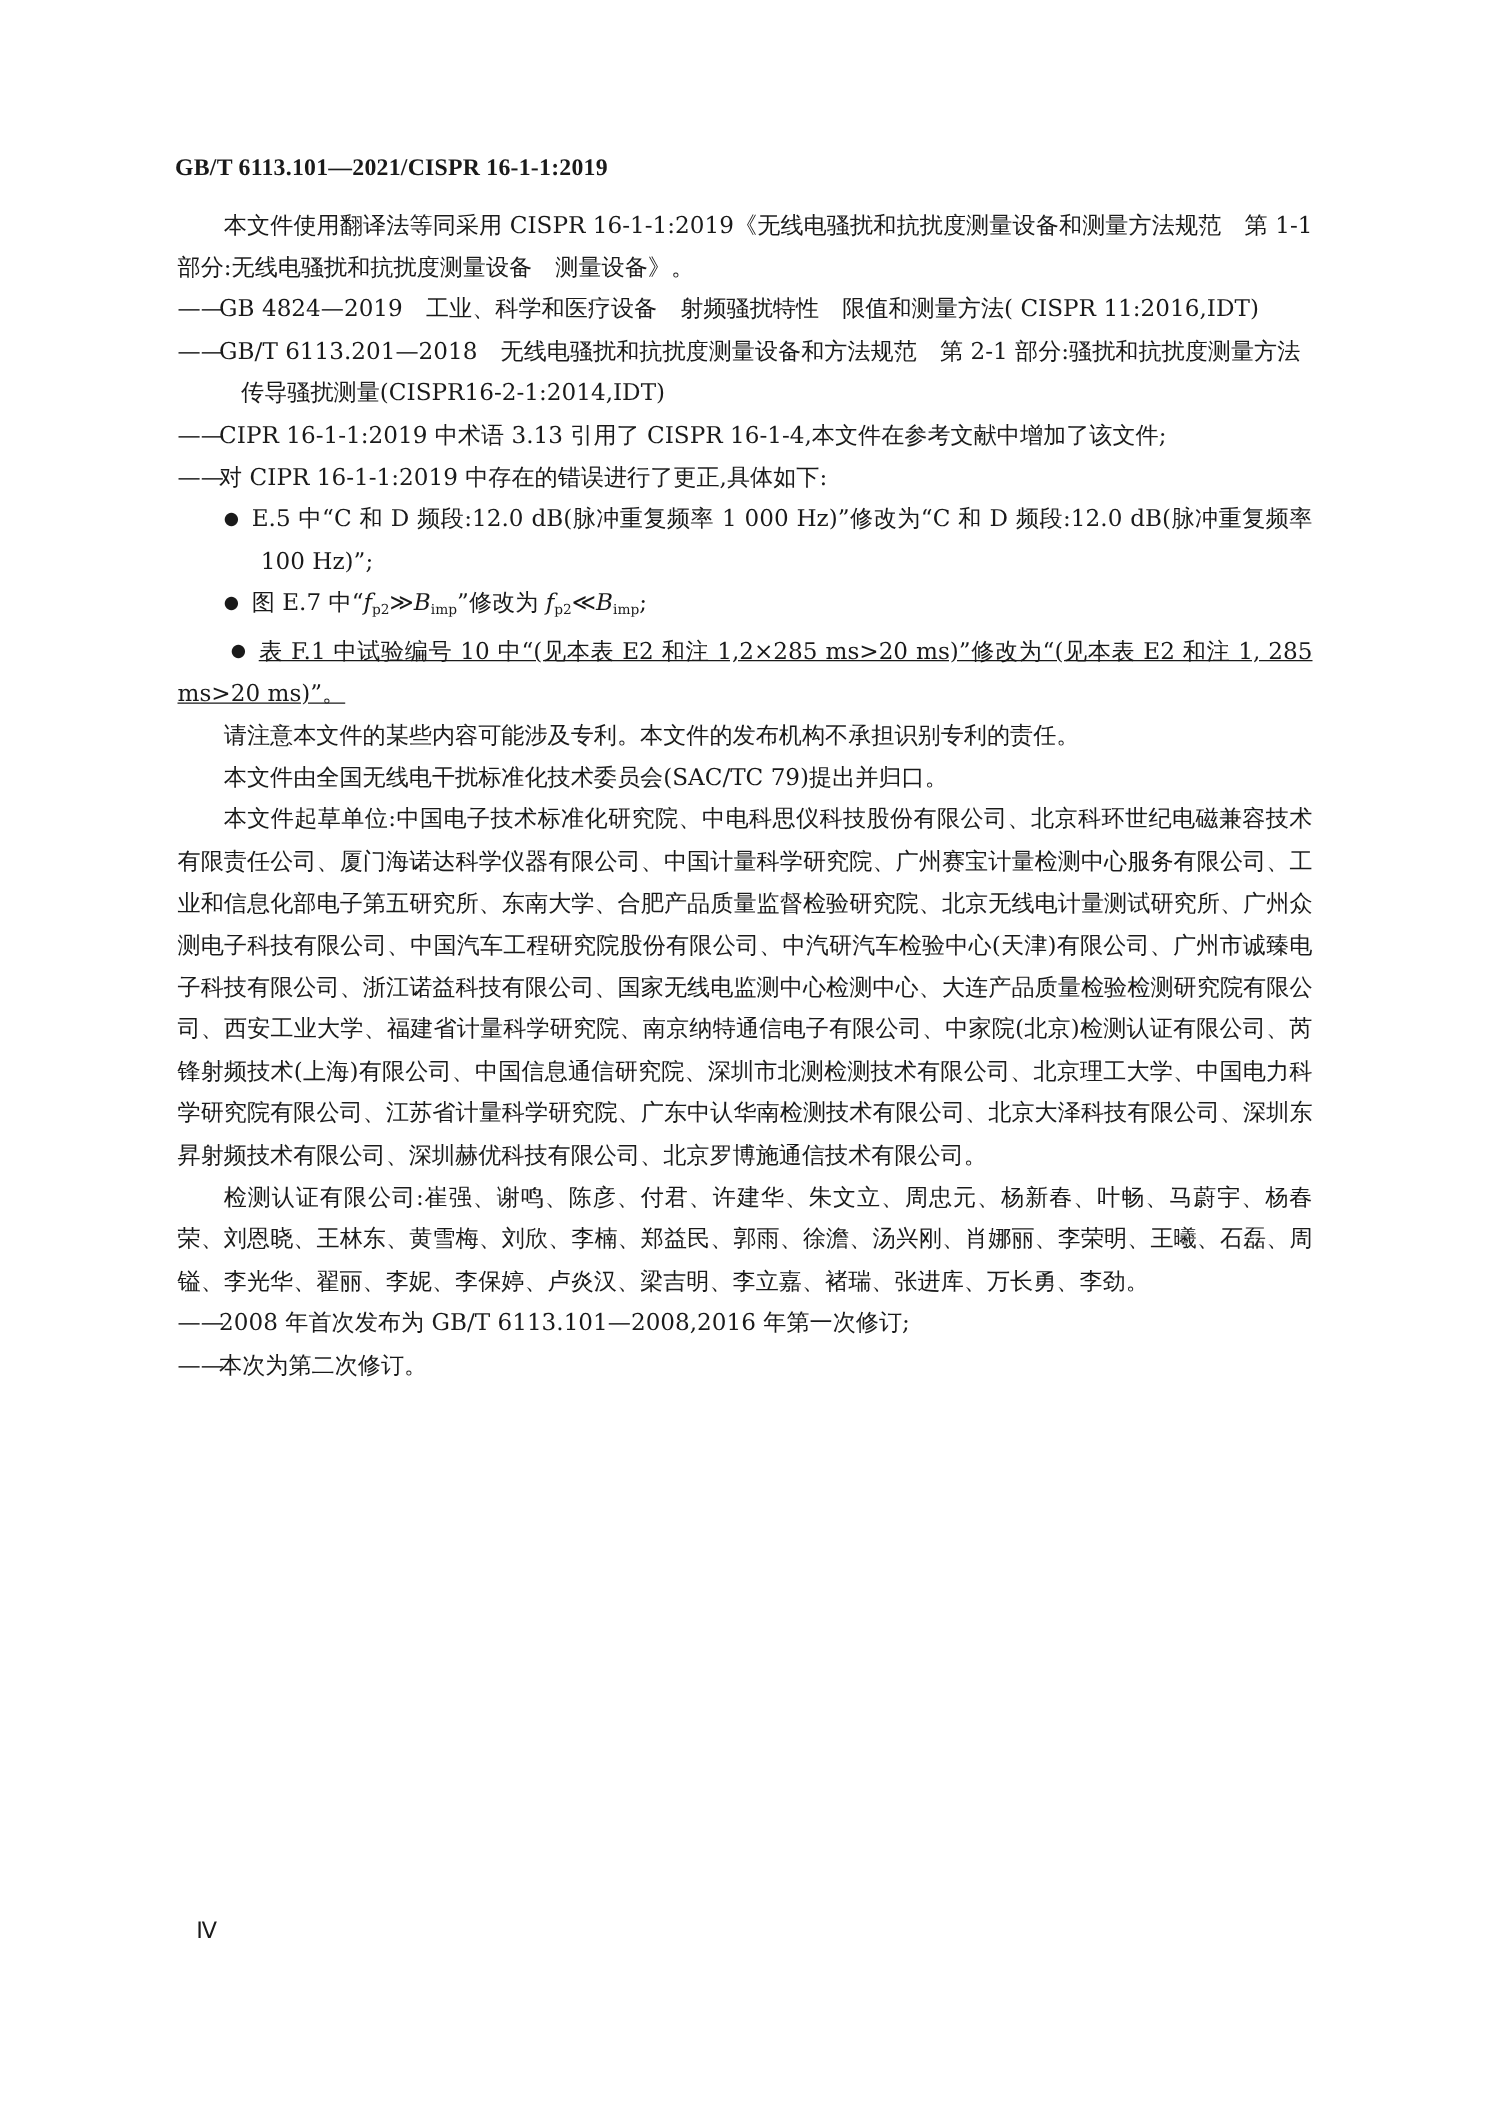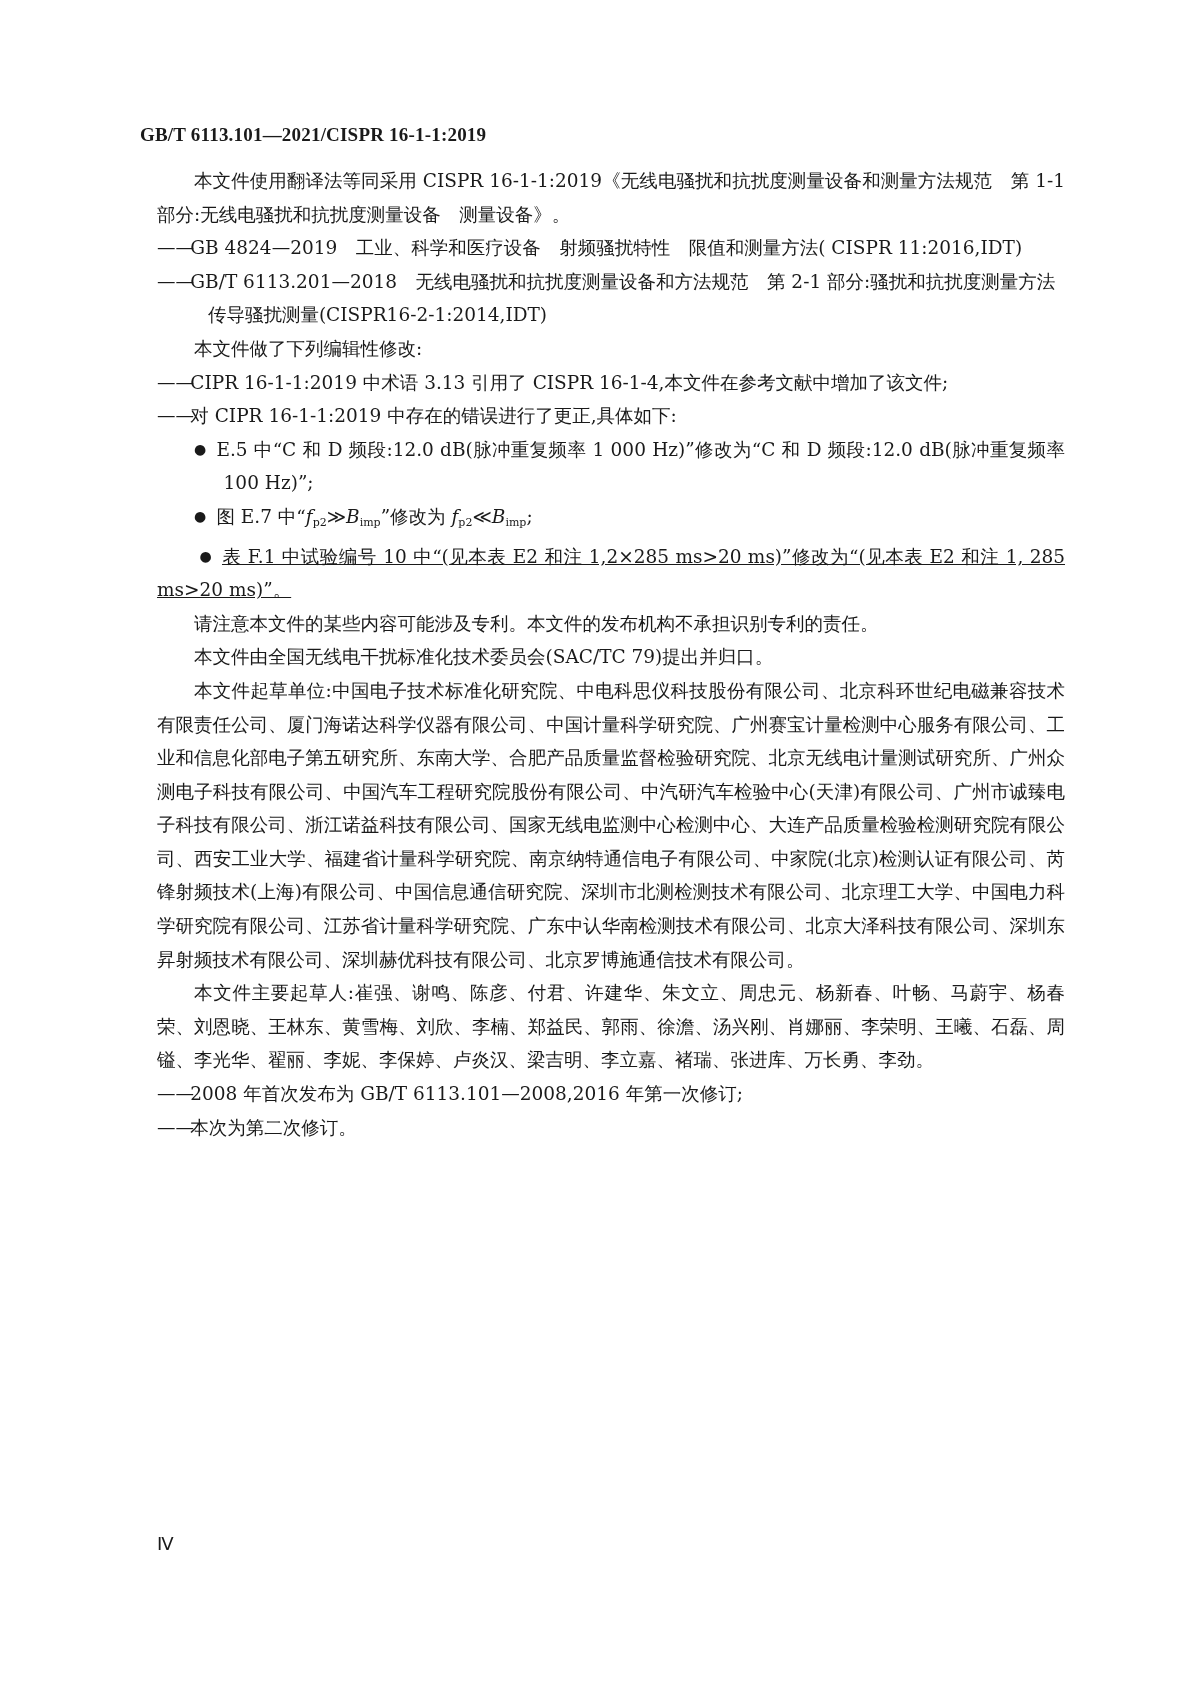--- a/index.html
+++ b/index.html
@@ -1,21 +1,21 @@
 <!DOCTYPE html>
 <html><head>
 <meta charset="utf-8">
 <style>
   html, body { margin:0; padding:0; background:#ffffff; }
   body { width:1191px; height:1684px; position:relative; overflow:hidden;
          font-family:"DejaVu Serif","Liberation Serif",serif; color:#1a1a1a; }
   .header { position:absolute; left:140px; top:124px; font-size:19px; font-weight:bold;
             font-family:"Liberation Serif","DejaVu Serif",serif; letter-spacing:0.2px; }
   .header .rest { font-weight:bold; }
-  .content { position:absolute; left:157px; top:164px; width:908px; font-size:18.5px; line-height:33.6px; }
+  .content { position:absolute; left:142px; top:164px; width:908px; font-size:18.5px; line-height:33.6px; }
   .p { text-indent:2em; margin:0; text-align:justify; }
   .dash { margin:0; padding-left:2.75em; text-indent:-2.75em; }
   .dash .mark { display:inline-block; width:1.8em; text-indent:0; }
   .bullet { margin:0; padding-left:3.6em; text-indent:-1.6em; text-align:justify; position:relative; }
   .bullet .dot { display:inline-block; width:1.6em; text-indent:0; font-size:14px; vertical-align:2px; }
   .bullet.wrapfull { padding-left:0; text-indent:2em;text-decoration:underline; }
   .pagenum { position:absolute; left:157px; top:1533px; font-size:18px; font-family:"Liberation Serif",serif; }
   sub { font-size:11px; vertical-align:-3px; }
   i { font-style:italic; }
 </style>
@@ -25,29 +25,28 @@
 <div class="header">
   <span>GB/T</span><span class="rest"> 6113.101—2021/CISPR 16-1-1:2019</span>
 </div>
 
 <div class="content">
   <p class="p">本文件使用翻译法等同采用 CISPR 16-1-1:2019《无线电骚扰和抗扰度测量设备和测量方法规范　第 1-1 部分:无线电骚扰和抗扰度测量设备　测量设备》。</p>
 
   <p class="dash"><span class="mark">——</span><span>GB 4824—2019　工业、科学和医疗设备　射频骚扰特性　限值和测量方法( CISPR 11:2016,IDT)</span></p>
   <p class="dash"><span class="mark">——</span><span>GB/T 6113.201—2018　无线电骚扰和抗扰度测量设备和方法规范　第 2-1 部分:骚扰和抗扰度测量方法　传导骚扰测量(CISPR16-2-1:2014,IDT)</span></p>
 
-  <p class="p">本文件做了下列编辑性修改:</p>
   <p class="dash"><span class="mark">——</span><span>CIPR 16-1-1:2019 中术语 3.13 引用了 CISPR 16-1-4,本文件在参考文献中增加了该文件;</span></p>
   <p class="dash"><span class="mark">——</span><span>对 CIPR 16-1-1:2019 中存在的错误进行了更正,具体如下:</span></p>
 
   <p class="bullet"><span class="dot">●</span><span>E.5 中“C 和 D 频段:12.0 dB(脉冲重复频率 1 000 Hz)”修改为“C 和 D 频段:12.0 dB(脉冲重复频率 100 Hz)”;</span></p>
   <p class="bullet"><span class="dot">●</span><span>图 E.7 中“</span><i>f</i><sub>p2</sub><span>≫</span><i>B</i><sub>imp</sub><span>”修改为 </span><i>f</i><sub>p2</sub><span>≪</span><i>B</i><sub>imp</sub><span>;</span></p>
   <p class="bullet wrapfull"><span class="dot" style="margin-left:0.4em">●</span><span>表 F.1 中试验编号 10 中“(见本表 E2 和注 1,2×285 ms&gt;20 ms)”修改为“(见本表 E2 和注 1, 285 ms&gt;20 ms)”。</span></p>
 
   <p class="p">请注意本文件的某些内容可能涉及专利。本文件的发布机构不承担识别专利的责任。</p>
   <p class="p">本文件由全国无线电干扰标准化技术委员会(SAC/TC 79)提出并归口。</p>
   <p class="p">本文件起草单位:中国电子技术标准化研究院、中电科思仪科技股份有限公司、北京科环世纪电磁兼容技术有限责任公司、厦门海诺达科学仪器有限公司、中国计量科学研究院、广州赛宝计量检测中心服务有限公司、工业和信息化部电子第五研究所、东南大学、合肥产品质量监督检验研究院、北京无线电计量测试研究所、广州众测电子科技有限公司、中国汽车工程研究院股份有限公司、中汽研汽车检验中心(天津)有限公司、广州市诚臻电子科技有限公司、浙江诺益科技有限公司、国家无线电监测中心检测中心、大连产品质量检验检测研究院有限公司、西安工业大学、福建省计量科学研究院、南京纳特通信电子有限公司、中家院(北京)检测认证有限公司、芮锋射频技术(上海)有限公司、中国信息通信研究院、深圳市北测检测技术有限公司、北京理工大学、中国电力科学研究院有限公司、江苏省计量科学研究院、广东中认华南检测技术有限公司、北京大泽科技有限公司、深圳东昇射频技术有限公司、深圳赫优科技有限公司、北京罗博施通信技术有限公司。</p>
-  <p class="p">本文件主要起草人:崔强、谢鸣、陈彦、付君、许建华、朱文立、周忠元、杨新春、叶畅、马蔚宇、杨春荣、刘恩晓、王林东、黄雪梅、刘欣、李楠、郑益民、郭雨、徐澹、汤兴刚、肖娜丽、李荣明、王曦、石磊、周镒、李光华、翟丽、李妮、李保婷、卢炎汉、梁吉明、李立嘉、褚瑞、张进库、万长勇、李劲。</p>
+  <p class="p">检测认证有限公司:崔强、谢鸣、陈彦、付君、许建华、朱文立、周忠元、杨新春、叶畅、马蔚宇、杨春荣、刘恩晓、王林东、黄雪梅、刘欣、李楠、郑益民、郭雨、徐澹、汤兴刚、肖娜丽、李荣明、王曦、石磊、周镒、李光华、翟丽、李妮、李保婷、卢炎汉、梁吉明、李立嘉、褚瑞、张进库、万长勇、李劲。</p>
   <p class="dash"><span class="mark">——</span><span>2008 年首次发布为 GB/T 6113.101—2008,2016 年第一次修订;</span></p>
   <p class="dash"><span class="mark">——</span><span>本次为第二次修订。</span></p>
 </div>
 
 <div class="pagenum">Ⅳ</div>
 
 </body></html>

